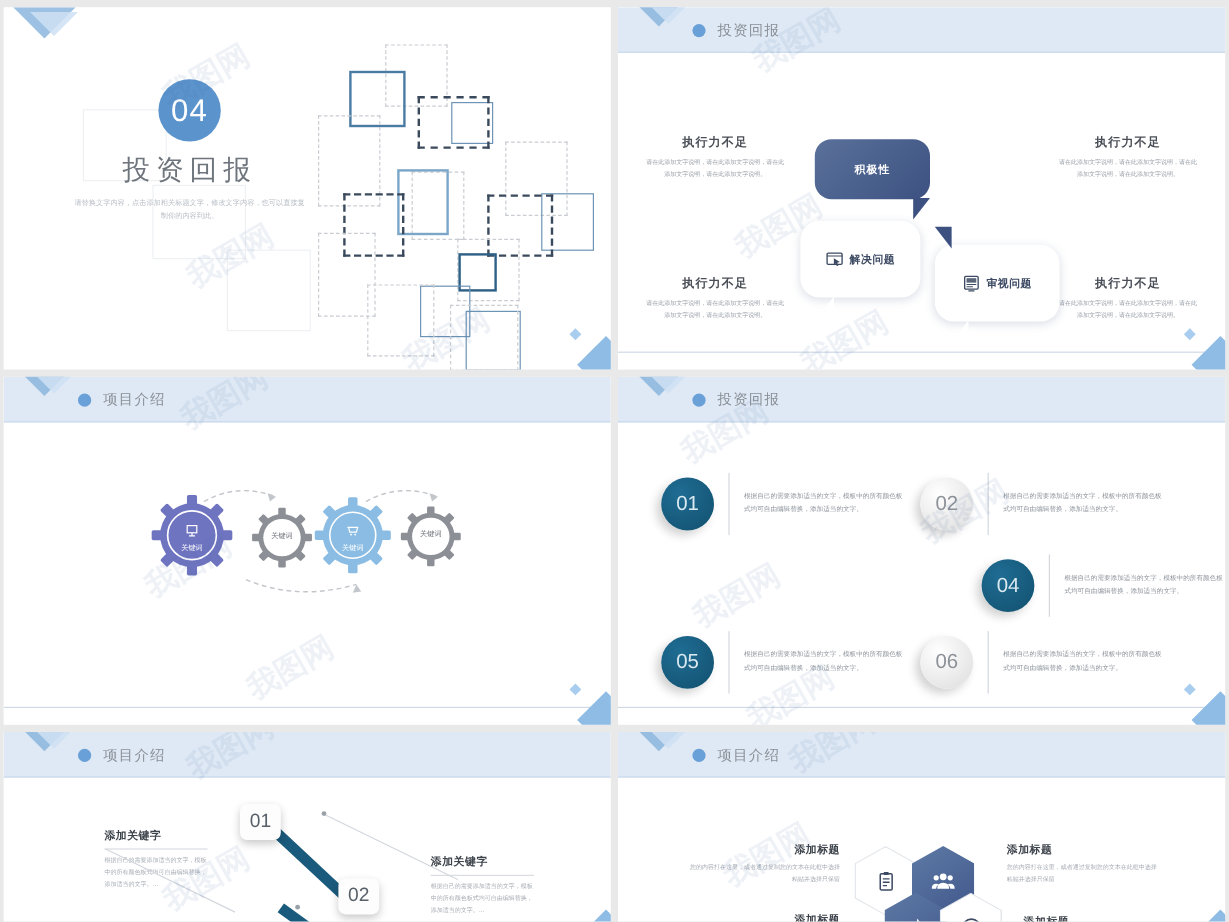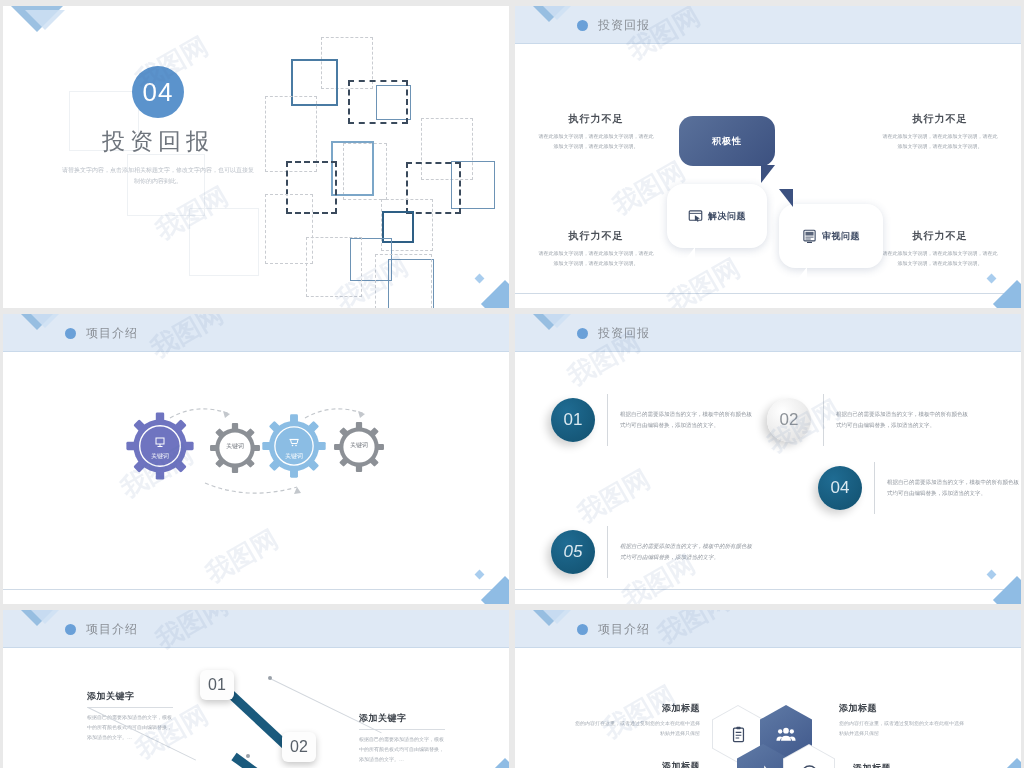--- a/index.html
+++ b/index.html
@@ -440,22 +440,27 @@
     <div class="num-item" style="left:252px;top:80px;">
       <div class="num-circ light">02</div>
       <div class="num-bar"></div>
       <div class="num-text">根据自己的需要添加适当的文字，模板中的所有颜色板式均可自由编辑替换，添加适当的文字。</div>
     </div>
     <div class="num-item" style="left:303px;top:148px;">
       <div class="num-circ dark">04</div>
       <div class="num-bar"></div>
       <div class="num-text">根据自己的需要添加适当的文字，模板中的所有颜色板式均可自由编辑替换，添加适当的文字。</div>
     </div>
-    <div class="num-item" style="left:36px;top:212px;font-style:italic;">
+    <div class="num-item" style="left:36px;top:212px;">
       <div class="num-circ dark">05</div>
+      <div class="num-bar"></div>
+      <div class="num-text">根据自己的需要添加适当的文字，模板中的所有颜色板式均可自由编辑替换，添加适当的文字。</div>
+    </div>
+    <div class="num-item" style="left:252px;top:212px;">
+      <div class="num-circ light">06</div>
       <div class="num-bar"></div>
       <div class="num-text">根据自己的需要添加适当的文字，模板中的所有颜色板式均可自由编辑替换，添加适当的文字。</div>
     </div>
 
     <div class="bottom-rule"></div>
     <div class="diamond-big"></div>
     <div class="diamond-small"></div>
     <div class="wm">
       <span style="left:50px;top:28px;">我图网</span>
       <span style="left:60px;top:165px;">我图网</span>

